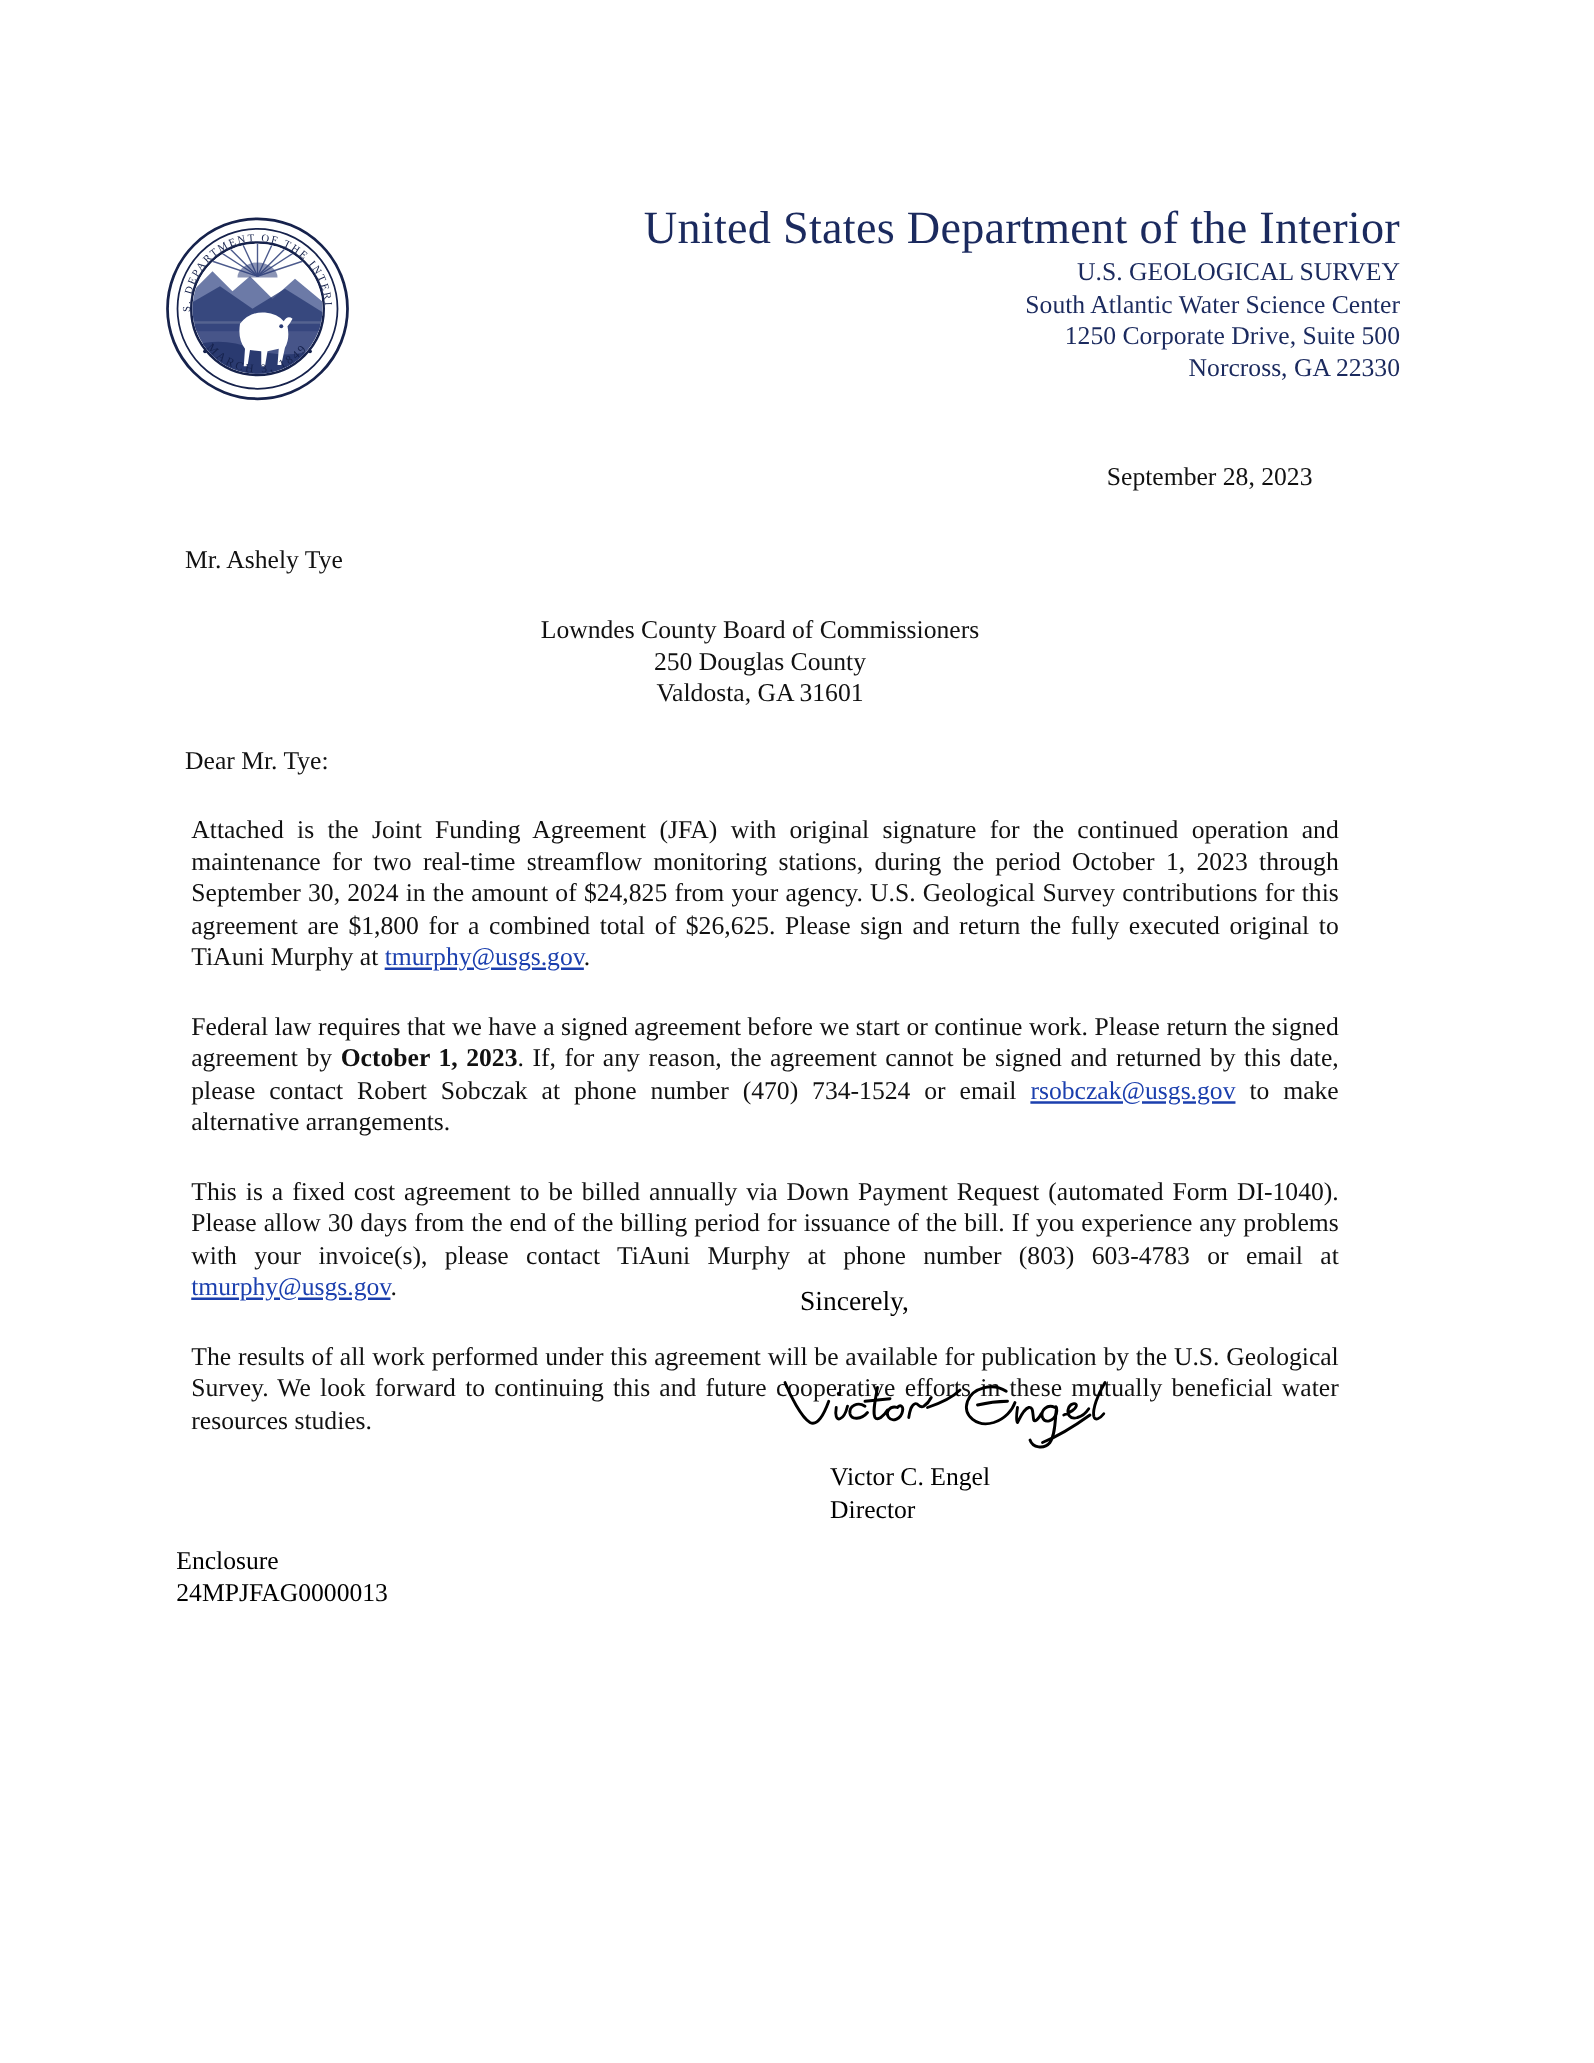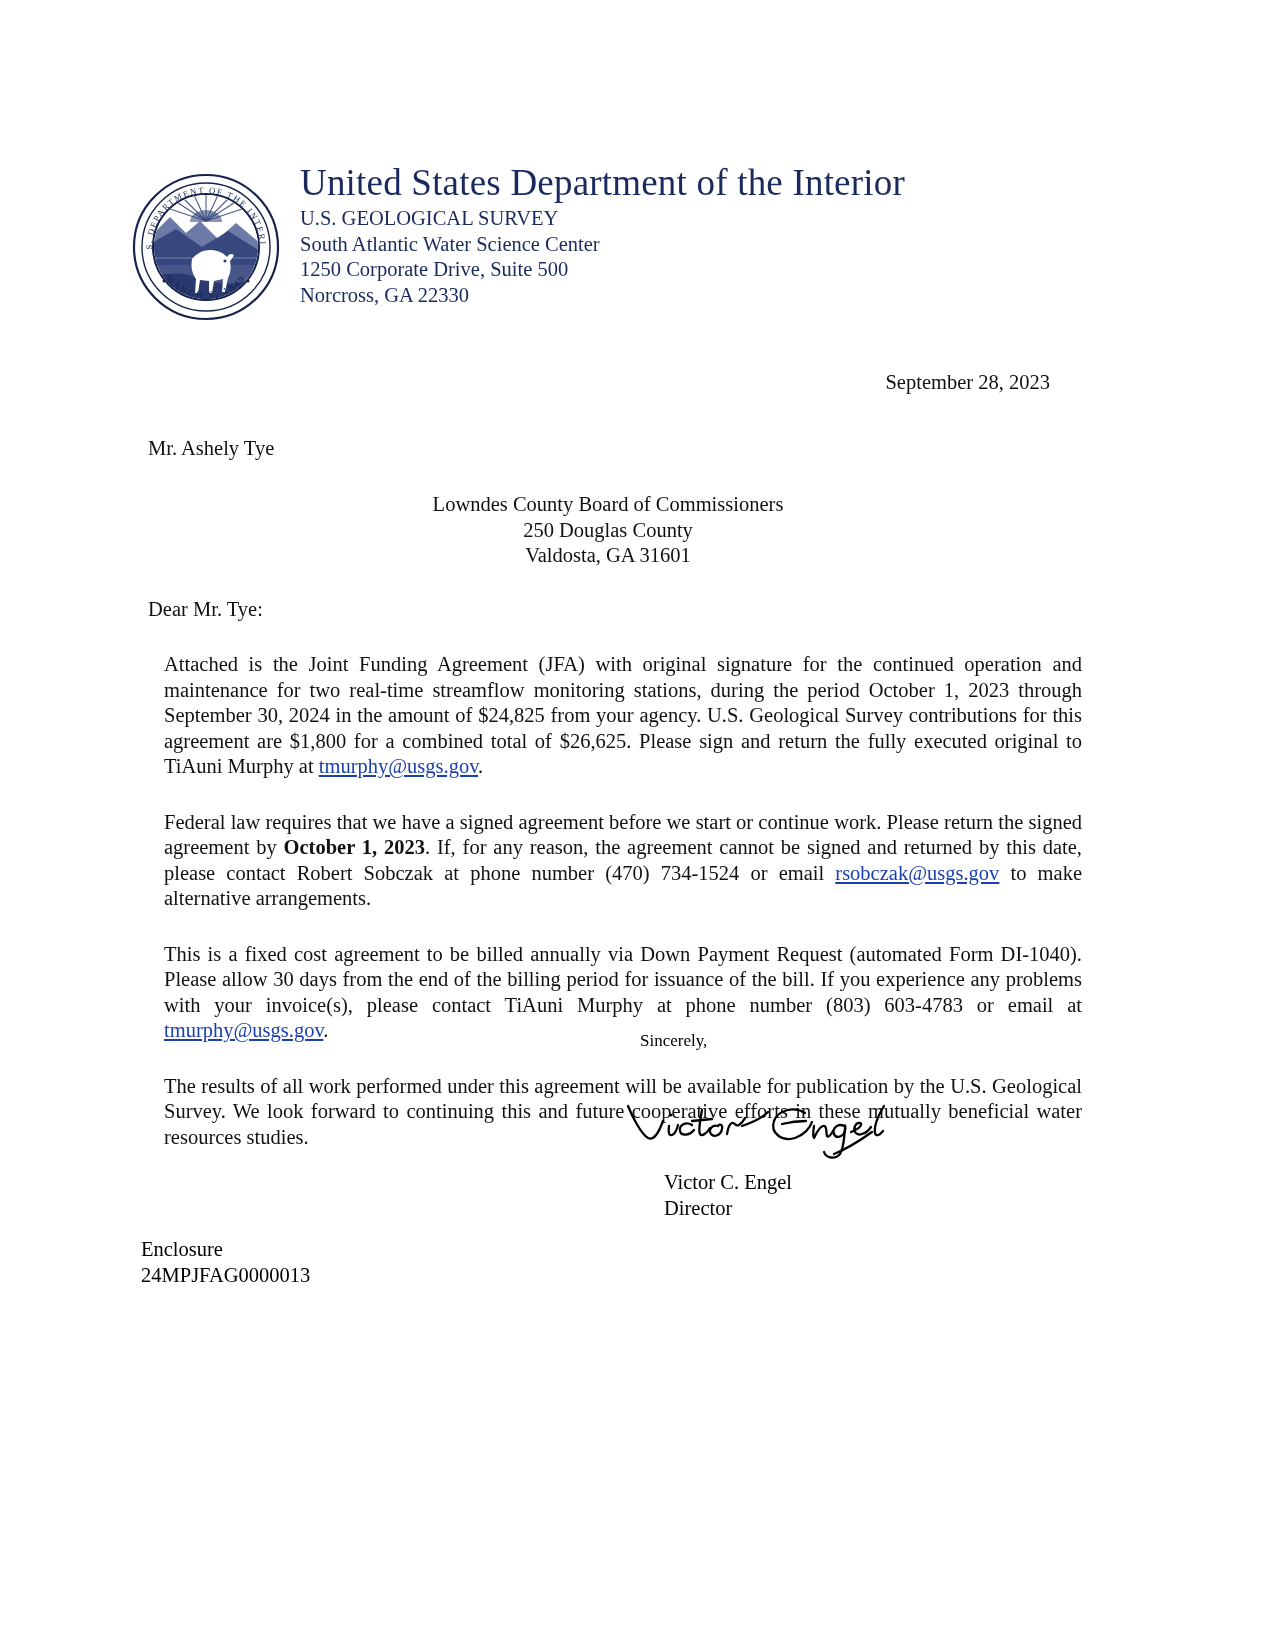--- a/index.html
+++ b/index.html
@@ -37,21 +37,21 @@
     width: 148px;
     height: 148px;
   }
   .seal svg { display: block; }
 
   .lh-text {
     position: absolute;
     left: 300px;
     top: 0;
     width: 820px;
-    text-align: left;
+    text-align: right;
   }
   .dept-title {
     font-size: 37px;
     line-height: 46px;
     color: #1b2a5e;
     letter-spacing: 0.2px;
     white-space: nowrap;
   }
   .agency-block {
     color: #1b2a5e;
@@ -74,40 +74,40 @@
     text-align: right;
     padding-right: 18px;
     font-size: 20.5px;
   }
   .recipient-name { margin-top: 40px; }
   .recipient-addr { margin-top: 31px; }
   .recipient-addr .ln { display: block; text-align: center; }
   .salutation { margin-top: 28px; }
 
   p.para {
-    margin: 16px;
+    margin: 5px;
     padding: 0;
     margin-top: 30px;
     text-align: left;
     width: 918px;
   }
   p.para.justify { text-align: justify; text-align-last: left; }
 
   a.mail {
     color: #1b3fae;
     text-decoration: underline;
   }
   .bold { font-weight: bold; }
 
   
   .closing {
     position: absolute;
     left: 640px;
     top: 1028px;
-    font-size: 17px;
+    font-size: 22px;
     line-height: 25.5px;
   }
   .signature {
     position: absolute;
     left: 622px;
     top: 1090px;
     width: 330px;
     height: 75px;
   }
   .signature svg { display: block; }

